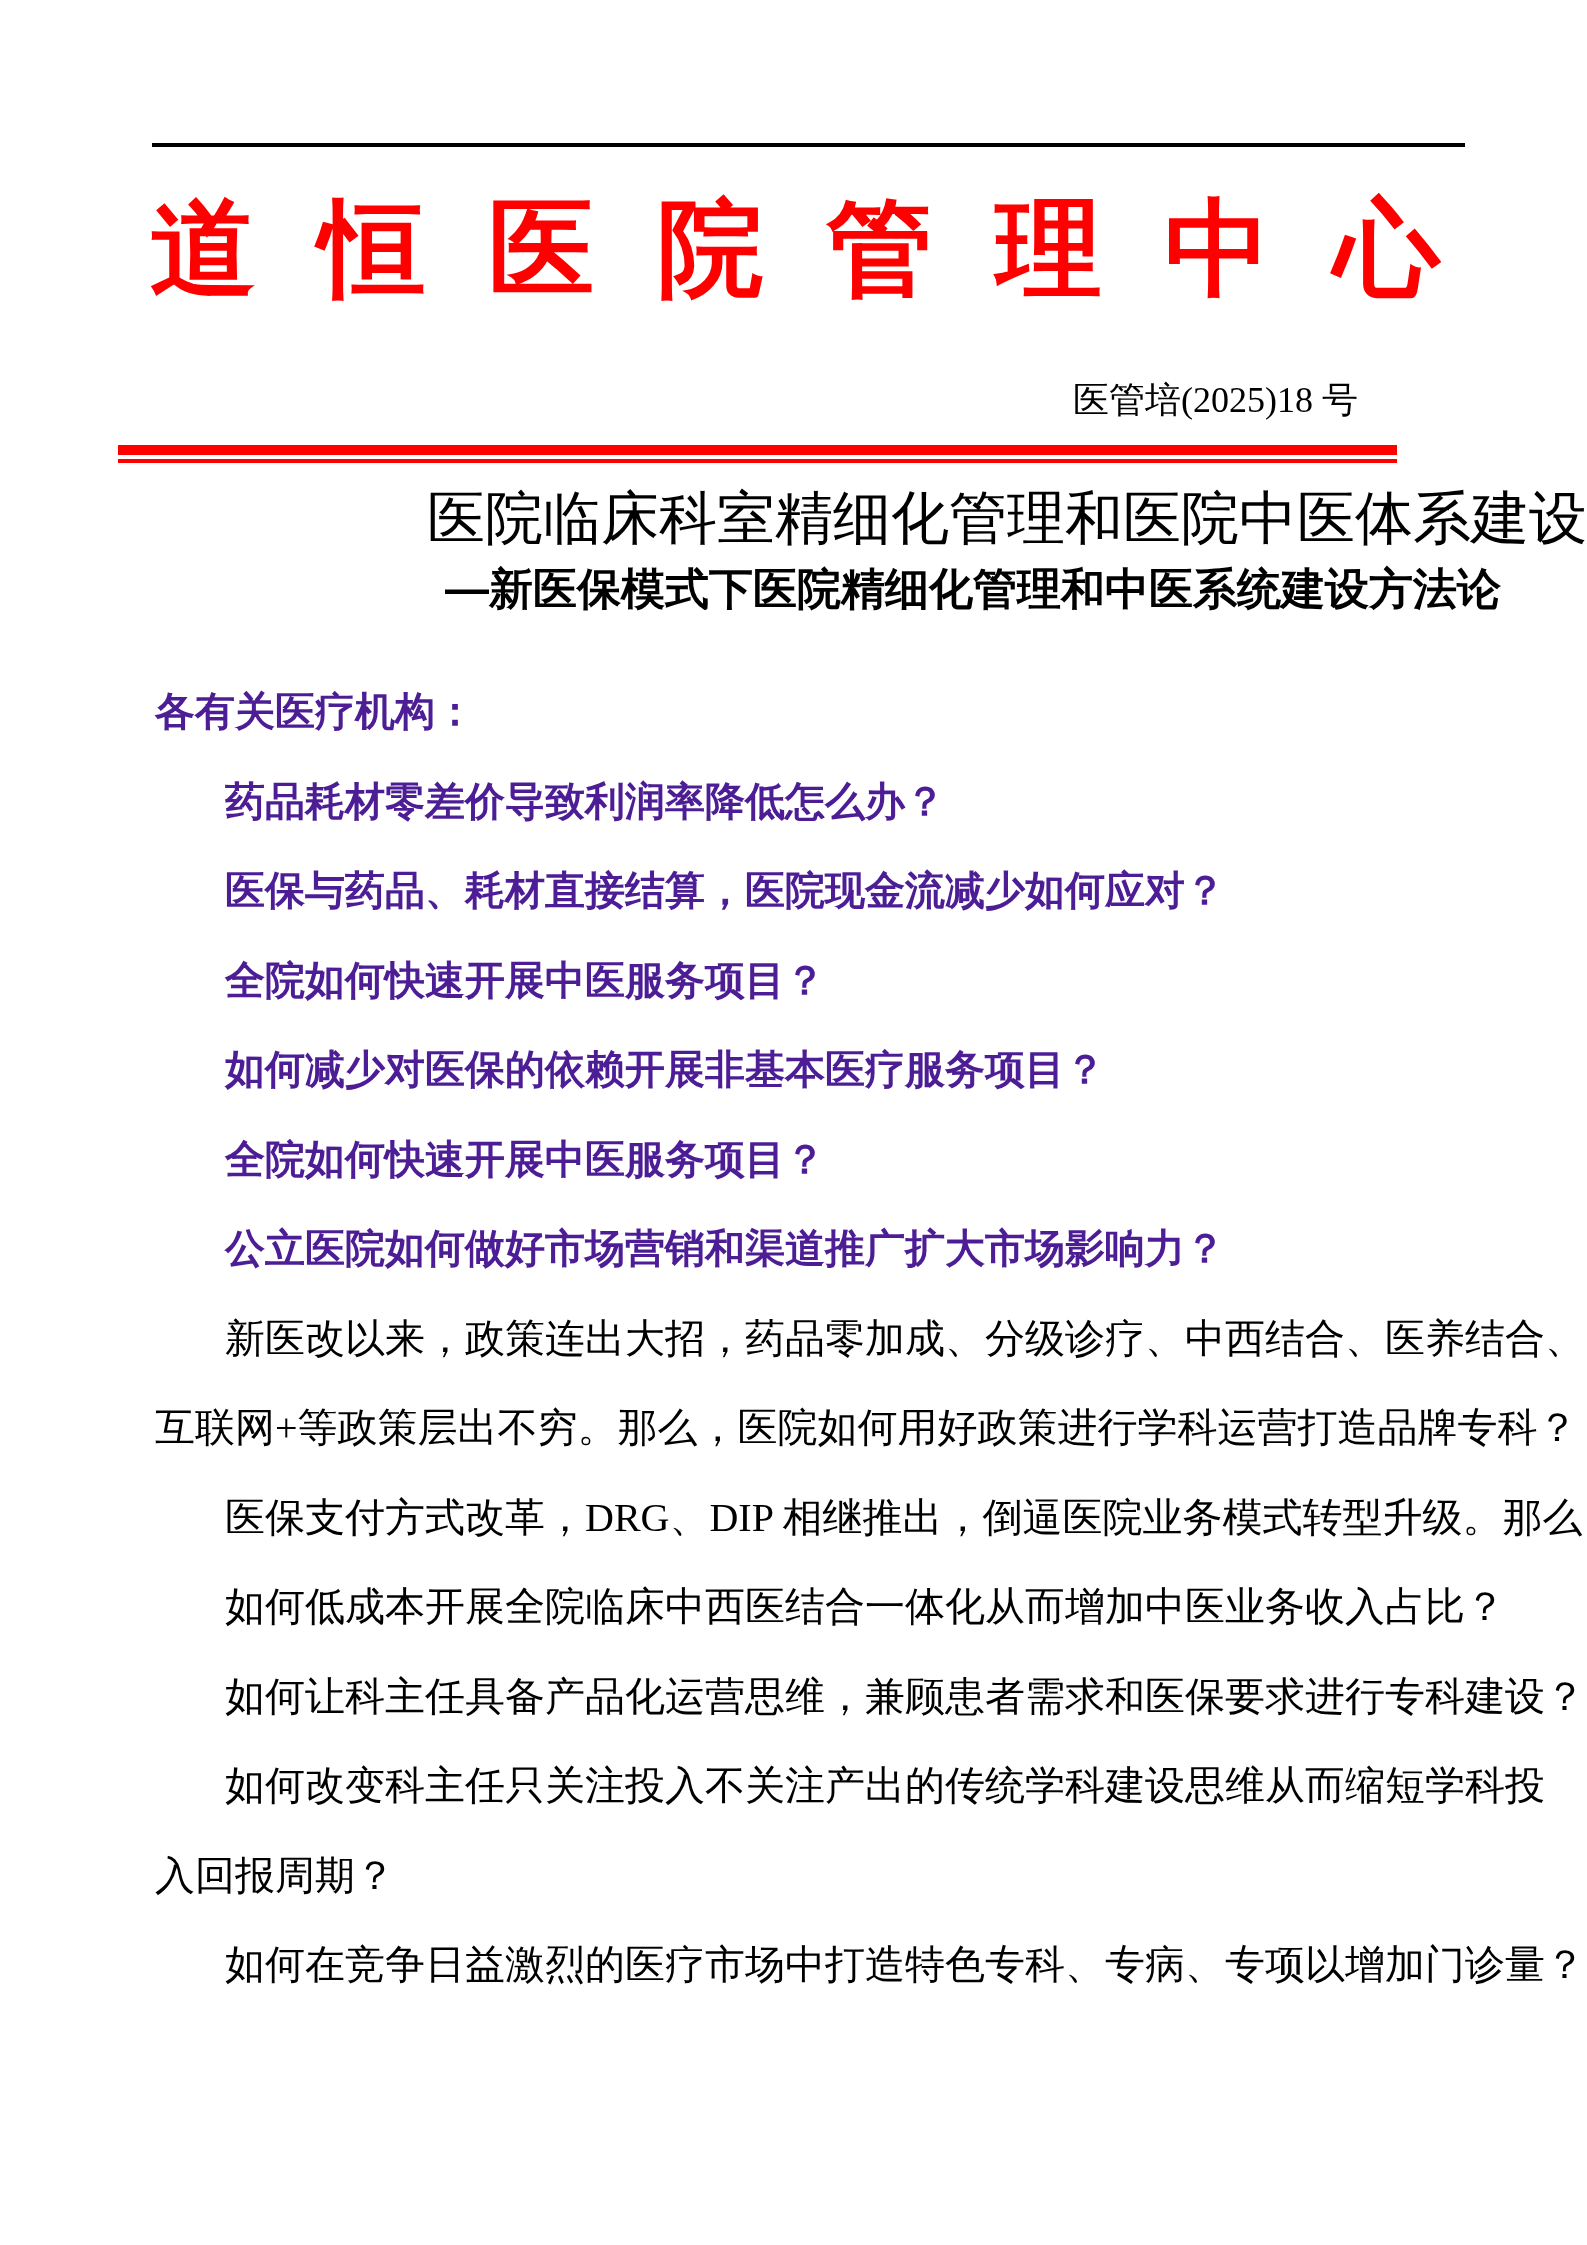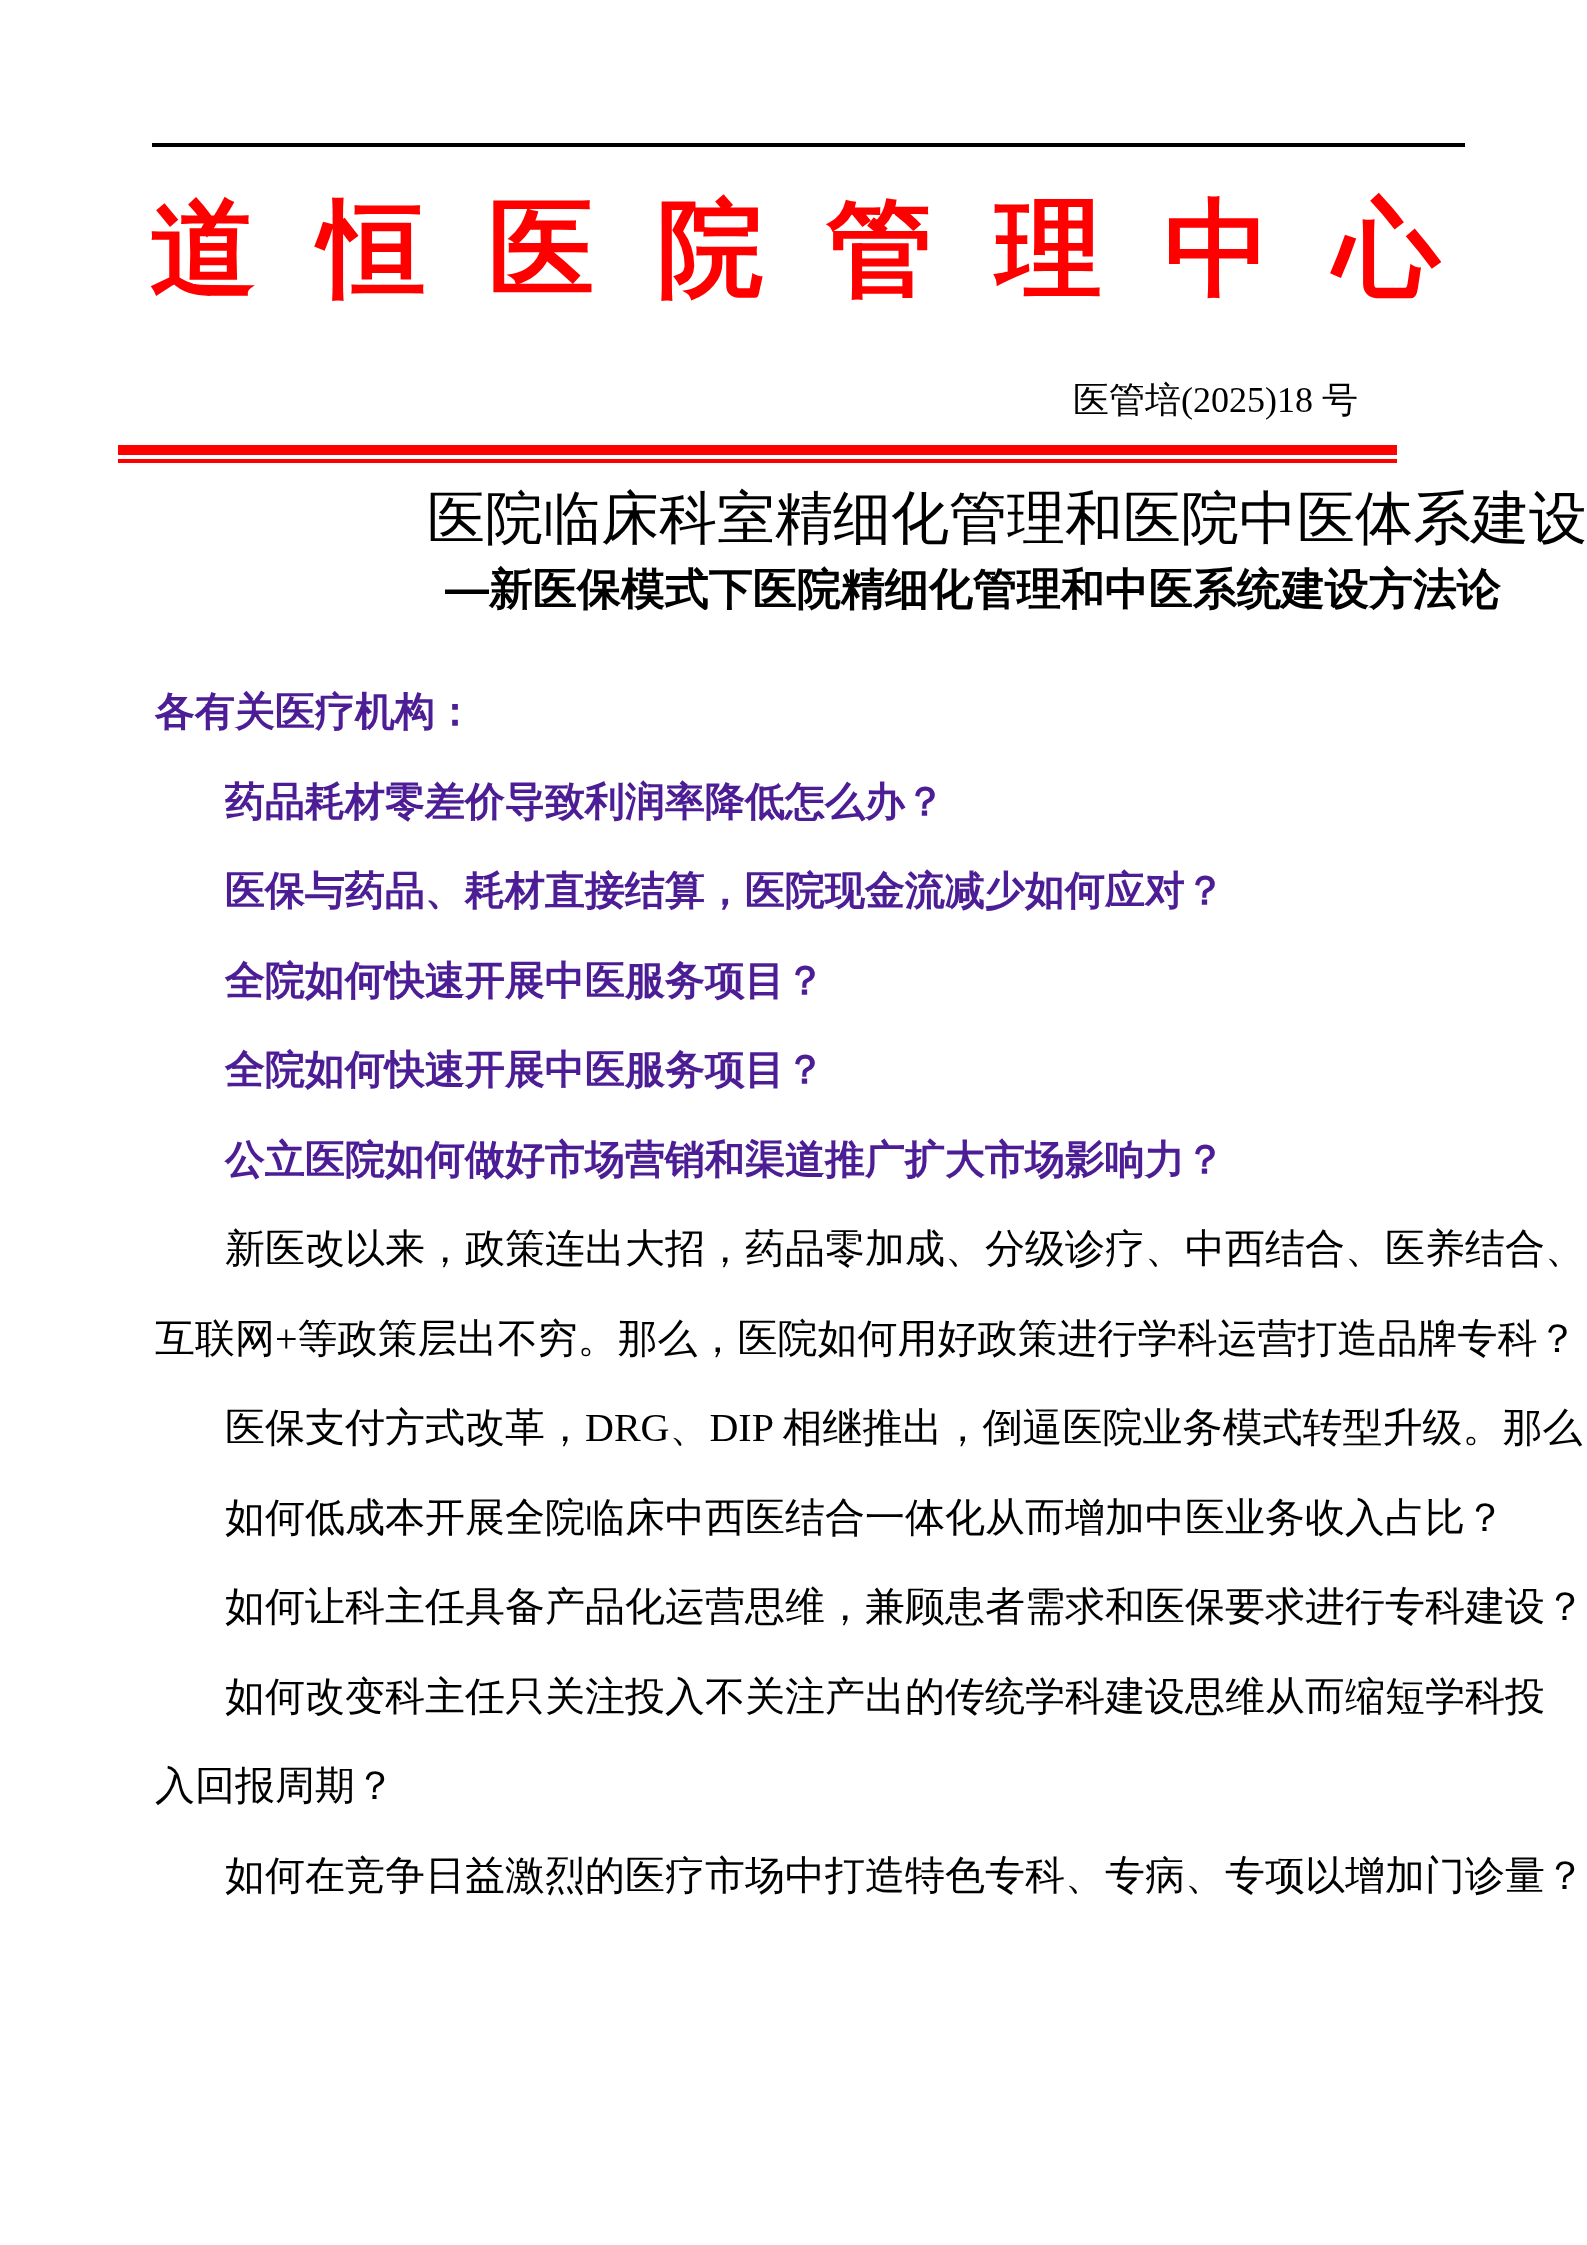--- a/index.html
+++ b/index.html
@@ -116,20 +116,21 @@
   <div class="doc-title">医院临床科室精细化管理和医院中医体系建设</div>
 
   <div class="doc-subtitle">—新医保模式下医院精细化管理和中医系统建设方法论</div>
 
   <div class="content">
     <div class="line salutation">各有关医疗机构：</div>
 
     <div class="line question indent">药品耗材零差价导致利润率降低怎么办？</div>
     <div class="line question indent">医保与药品、耗材直接结算，医院现金流减少如何应对？</div>
     <div class="line question indent">全院如何快速开展中医服务项目？</div>
+    <div class="line question indent">如何减少对医保的依赖开展非基本医疗服务项目？</div>
     <div class="line question indent">全院如何快速开展中医服务项目？</div>
     <div class="line question indent">公立医院如何做好市场营销和渠道推广扩大市场影响力？</div>
 
     <div class="line body-line indent">新医改以来，政策连出大招，药品零加成、分级诊疗、中西结合、医养结合、</div>
     <div class="line body-line">互联网+等政策层出不穷。那么，医院如何用好政策进行学科运营打造品牌专科？</div>
     <div class="line body-line indent">医保支付方式改革，DRG、DIP 相继推出，倒逼医院业务模式转型升级。那么，</div>
     <div class="line body-line indent">如何低成本开展全院临床中西医结合一体化从而增加中医业务收入占比？</div>
     <div class="line body-line indent">如何让科主任具备产品化运营思维，兼顾患者需求和医保要求进行专科建设？</div>
     <div class="line body-line indent">如何改变科主任只关注投入不关注产出的传统学科建设思维从而缩短学科投</div>
     <div class="line body-line">入回报周期？</div>

